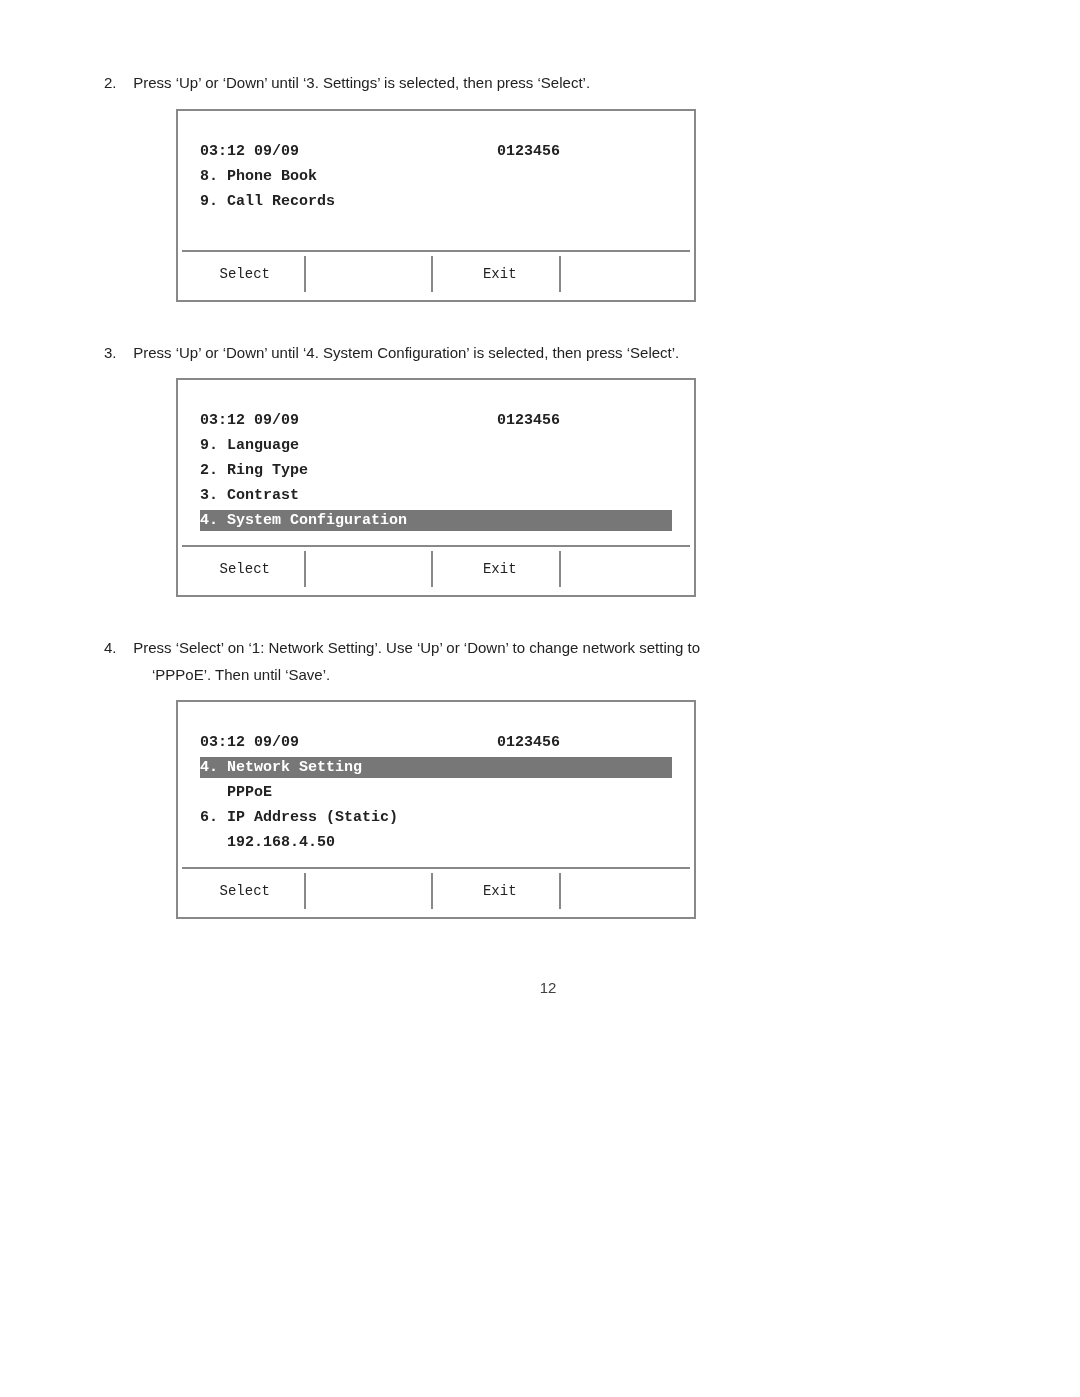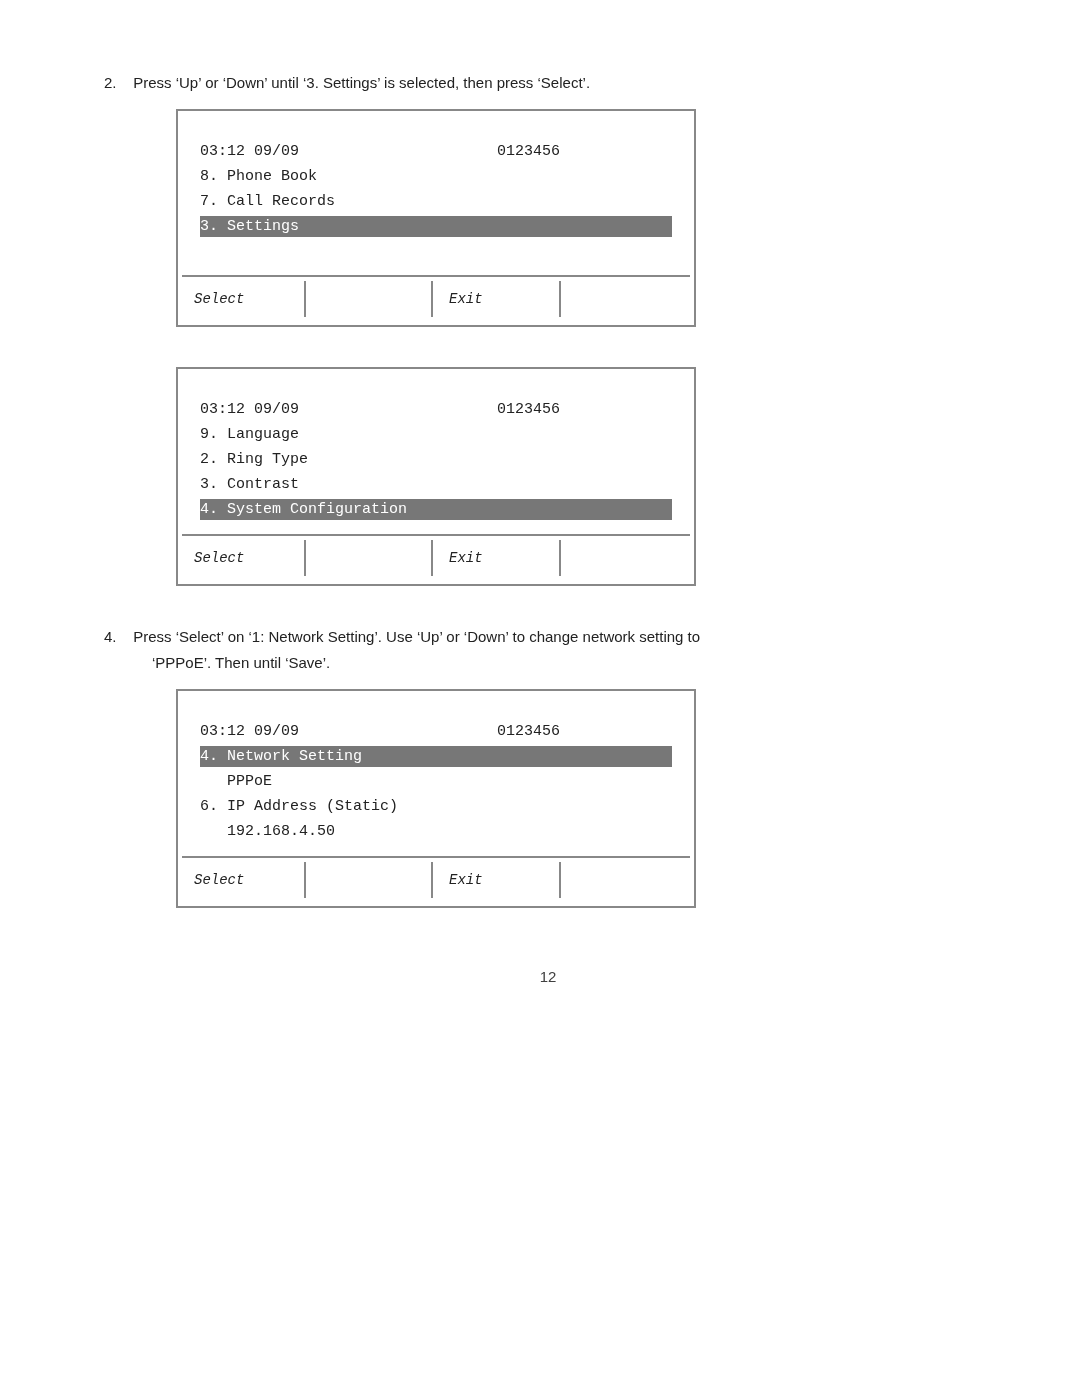--- a/index.html
+++ b/index.html
@@ -34,20 +34,21 @@
       border: 2px solid #888;
       width: 520px;
       margin-left: 80px;
       font-family: 'Courier New', Courier, monospace;
       font-size: 15px;
       background: #fff;
     }
 
     .screen-body {
       padding: 22px 14px 6px 14px;
+      font-weight: bold;
     }
 
     .screen-row {
       padding: 2px 0;
       white-space: pre;
       color: #222;
     }
 
     .screen-row.highlighted {
       background: #777;
@@ -60,26 +61,25 @@
 
     .screen-buttons {
       border-top: 2px solid #888;
       display: flex;
       flex-direction: row;
     }
 
     .screen-btn {
       border-right: 2px solid #888;
       padding: 10px 8px;
-      text-align: left;
+      text-align: center;
       font-family: 'Courier New', Courier, monospace;
       font-size: 14px;
       flex: 1;
       color: #222;
-      font-style: italic;
     }
 
     .screen-btn:last-child {
       border-right: none;
     }
 
     .screen-btn.has-label {
       
     }
 
@@ -97,33 +97,33 @@
 </head>
 <body>
 
 <div id="content">
     <div class="step">
       <div class="step-text"><span>2.&nbsp;&nbsp;&nbsp;&nbsp;Press ‘Up’ or ‘Down’ until ‘3. Settings’ is selected, then press ‘Select’.</span></div>
       <div class="phone-screen">
         <div class="screen-body">
           <div class="screen-row">03:12 09/09                      0123456</div>
           <div class="screen-row">8. Phone Book</div>
-          <div class="screen-row">7. Call Records</div>
-          <div class="screen-row highlighted">3. Settings</div>
+          <div class="screen-row">9. Call Records</div>
           <div class="screen-row empty"></div>
         </div>
         <div class="screen-buttons">
           <div class="screen-btn has-label">Select</div>
           <div class="screen-btn no-label"></div>
           <div class="screen-btn has-label">Exit</div>
           <div class="screen-btn no-label"></div>
         </div>
       </div>
     </div>
     <div class="step">
+      <div class="step-text"><span>3.&nbsp;&nbsp;&nbsp;&nbsp;Press ‘Up’ or ‘Down’ until ‘4. System Configuration’ is selected, then press ‘Select’.</span></div>
       <div class="phone-screen">
         <div class="screen-body">
           <div class="screen-row">03:12 09/09                      0123456</div>
           <div class="screen-row">9. Language</div>
           <div class="screen-row">2. Ring Type</div>
           <div class="screen-row">3. Contrast</div>
           <div class="screen-row highlighted">4. System Configuration</div>
         </div>
         <div class="screen-buttons">
           <div class="screen-btn has-label">Select</div>

